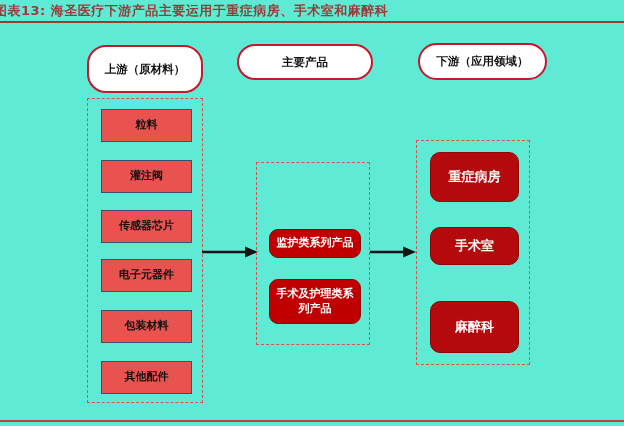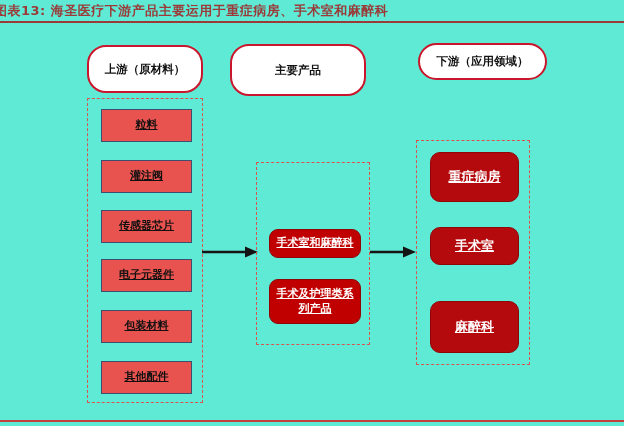--- a/index.html
+++ b/index.html
@@ -42,21 +42,21 @@
     background: #ffffff;
     display: flex;
     align-items: center;
     justify-content: center;
     font-size: 11.5px;
     font-weight: bold;
     color: #111111;
     white-space: nowrap;
   }
   .pill.upstream   { left: 87px;  top: 45px; width: 116px; height: 48px; }
-  .pill.products   { left: 230px; top: 44px; width: 136px; height: 52px; }
+  .pill.products   { left: 237px; top: 44px; width: 136px; height: 36px; }
   .pill.downstream { left: 418px; top: 43px; width: 129px; height: 37px; }
 
   .dashed-container {
     position: absolute;
     box-sizing: border-box;
     border: 1.5px dashed #D9534F;
     background: transparent;
   }
   .container-upstream   { left: 87px;  top: 98px;  width: 116px; height: 305px; }
   .container-products   { left: 256px; top: 162px; width: 114px; height: 183px; }
@@ -64,21 +64,20 @@
 
   .node {
     position: absolute;
     box-sizing: border-box;
     display: flex;
     align-items: center;
     justify-content: center;
     text-align: center;
     font-weight: bold;
     line-height: 1.3;
-    text-decoration: underline;
   }
   .node.light {
     left: 13px;
     width: 91px;
     height: 33px;
     background: #E9534F;
     border: 1px solid #3D4E71;
     color: #111111;
     font-size: 11px;
   }
@@ -131,21 +130,21 @@
     <div class="node light" style="top:211px">包装材料</div>
     <div class="node light" style="top:262px">其他配件</div>
   </div>
 
   <svg class="arrow" style="left:199px; top:244px;" width="62" height="16" viewBox="0 0 62 16">
     <line x1="3" y1="8" x2="48" y2="8" stroke="#141414" stroke-width="2.6"></line>
     <polygon points="46,2.5 59,8 46,13.5" fill="#141414"></polygon>
   </svg>
 
   <div class="dashed-container container-products">
-    <div class="node dark-mid" style="top:66px;  height:29px">手术室和麻醉科</div>
+    <div class="node dark-mid" style="top:66px;  height:29px">监护类系列产品</div>
     <div class="node dark-mid" style="top:116px; height:45px">手术及护理类系列产品</div>
   </div>
 
   <svg class="arrow" style="left:367px; top:244px;" width="52" height="16" viewBox="0 0 52 16">
     <line x1="3" y1="8" x2="38" y2="8" stroke="#141414" stroke-width="2.6"></line>
     <polygon points="36,2.5 49,8 36,13.5" fill="#141414"></polygon>
   </svg>
 
   <div class="dashed-container container-downstream">
     <div class="node dark-right" style="top:11px;  height:50px">重症病房</div>

